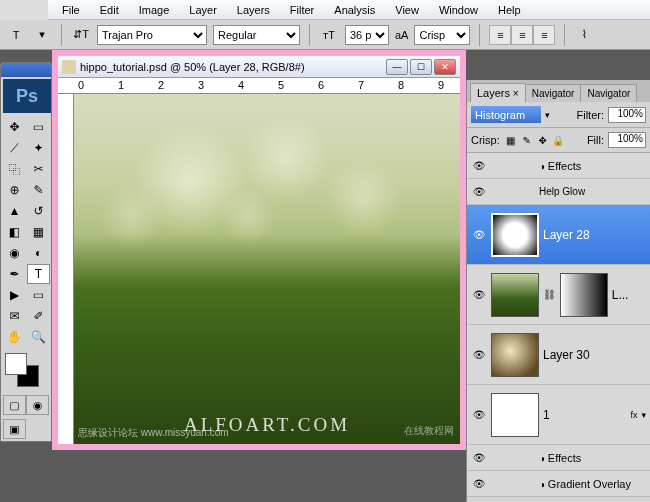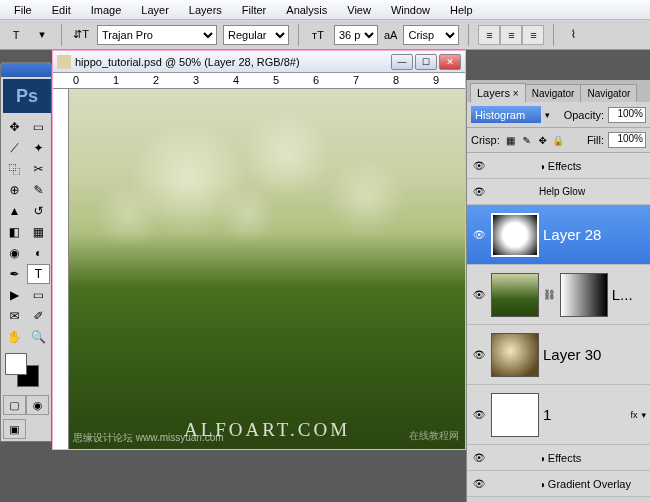--- a/index.html
+++ b/index.html
@@ -1,18 +1,18 @@
 <!DOCTYPE html>
 <html><head>
 <meta charset="utf-8">
 <style>
 * { margin: 0; padding: 0; box-sizing: border-box; font-family: Tahoma, Arial, sans-serif; font-size: 11px; }
 body { background: #ddd; width: 650px; height: 502px; overflow: hidden; position: relative; }
 
-.menubar { background: linear-gradient(#fcfcfe, #e4e8f0); height: 20px; display: flex; align-items: center; padding: 0 4px; border-bottom: 1px solid #bbb; }
+.menubar { background: linear-gradient(#fcfcfe, #e4e8f0); height: 20px; display: flex; align-items: center; padding: 0 4px; border-bottom: 1px solid #bbb; margin-left: 48px; }
 .menubar span { padding: 2px 10px; cursor: default; }
 
 .optbar { background: #d4d4d4; height: 30px; display: flex; align-items: center; padding: 0 6px; gap: 6px; border-bottom: 1px solid #999; }
 .optbar .icon { width: 20px; height: 20px; display: flex; align-items: center; justify-content: center; }
 .optbar select, .optbar input { height: 20px; font-size: 11px; border: 1px solid #888; background: #fff; }
 .sep { width: 1px; height: 22px; background: #999; margin: 0 3px; }
 .alignbtns { display: flex; gap: 0; }
 .alignbtns div { width: 22px; height: 20px; border: 1px solid #aaa; background: #e8e8e8; display: flex; align-items: center; justify-content: center; }
 
 .workspace { position: relative; height: 452px; background: #5a5a5a; }
@@ -22,21 +22,21 @@
 .tools-grid { display: grid; grid-template-columns: 1fr 1fr; gap: 1px; padding: 2px; }
 .tool { width: 23px; height: 20px; background: #d4d4d4; border: 1px solid #d4d4d4; display: flex; align-items: center; justify-content: center; font-size: 12px; }
 .tool.active { background: #fff; border: 1px solid #888; }
 .swatches { padding: 4px; height: 44px; position: relative; }
 .sw { width: 22px; height: 22px; border: 1px solid #666; position: absolute; }
 .sw-fg { background: #fff; left: 4px; top: 4px; z-index: 2; }
 .sw-bg { background: #000; left: 16px; top: 16px; }
 .qmask { display: flex; padding: 2px; }
 .qmask div { width: 23px; height: 20px; border: 1px solid #999; display: flex; align-items: center; justify-content: center; }
 
-.docwin { position: absolute; left: 52px; top: 0; width: 414px; height: 400px; background: #15803d; border: 1px solid #f9a8d4; }
+.docwin { position: absolute; left: 52px; top: 0; width: 414px; height: 400px; background: #15803d; border: 6px solid #f9a8d4; }
 .dochead { height: 22px; background: linear-gradient(#f8f9fc,#dbe2f0); display: flex; align-items: center; padding: 0 4px; gap: 4px; border-bottom: 1px solid #999; }
 .docicon { width: 14px; height: 14px; background: #e0d2a8; }
 .winbtns { margin-left: auto; display: flex; gap: 2px; }
 .winbtn { width: 22px; height: 16px; border: 1px solid #888; border-radius: 2px; display: flex; align-items: center; justify-content: center; font-size: 9px; }
 .winbtn.min { background: linear-gradient(#f0f4fa,#c8d4ea); }
 .winbtn.max { background: linear-gradient(#f0f4fa,#c8d4ea); }
 .winbtn.close { background: linear-gradient(#f0a0a0,#d04040); color: #fff; }
 .ruler-h { height: 16px; background: #fff; border-bottom: 1px solid #888; position: relative; font-size: 8px; }
 .ruler-h span { position: absolute; top: 1px; }
 .ruler-v { width: 16px; position: absolute; left: 0; top: 38px; bottom: 0; background: #fff; border-right: 1px solid #888; font-size: 8px; }
@@ -62,21 +62,21 @@
 .lrow.big { min-height: 60px; }
 .lrow.sel { background: linear-gradient(#5a9af0,#3a7ae0); color: #fff; }
 .eye { width: 16px; height: 16px; display: flex; align-items: center; justify-content: center; font-size: 10px; }
 .thumb { width: 48px; height: 44px; border: 1px solid #555; background: #fff; flex-shrink: 0; }
 .thumb.sel { border: 2px solid #fff; }
 .thumb.vign { background: radial-gradient(circle, #fff 40%, #000 100%); }
 .thumb.moss { background: linear-gradient(180deg,#c8d0a0 0%,#3a6018 60%,#2a4510 100%); }
 .thumb.bok { background: radial-gradient(circle at 40% 40%, #f0e8c0 0%, #604820 80%); }
 .mask { width: 48px; height: 44px; border: 1px solid #555; background: linear-gradient(90deg,#fff,#000); flex-shrink: 0; }
 .link { font-size: 10px; }
-.lname { flex: 1; font-size: 15px; overflow: hidden; }
+.lname { flex: 1; font-size: 12px; overflow: hidden; }
 .sublabel { padding-left: 48px; font-size: 10px; }
 .fxbadge { font-size: 9px; margin-left: auto; }
 </style>
 </head>
 <body>
 
 <div class="menubar">
   <span>File</span>
   <span>Edit</span>
   <span>Image</span>
@@ -87,22 +87,22 @@
   <span>View</span>
   <span>Window</span>
   <span>Help</span>
 </div>
 
 <div class="optbar">
   <div class="icon">T</div>
   <div class="icon">▾</div>
   <div class="sep"></div>
   <div class="icon">⇵T</div>
-  <select style="width:120px"><option>Trajan Pro</option></select>
-  <select style="width:66px"><option>Regular</option></select>
+  <select style="width:110px"><option>Trajan Pro</option></select>
+  <select style="width:87px"><option>Regular</option></select>
   <div class="sep"></div>
   <div class="icon">тT</div>
   <select style="width:44px"><option>36 pt</option></select>
   <span>aA</span>
   <select style="width:56px"><option>Crisp</option></select>
   <div class="sep"></div>
   <div class="alignbtns">
     <div>≡</div>
     <div>≡</div>
     <div>≡</div>
@@ -190,21 +190,21 @@
     <div class="paneltabs">
       <div class="active"><span>Layers</span> ×</div>
       <div>Navigator</div>
       <div>Navigator</div>
     </div>
     <div class="blendrow">
       <div class="blend-dd">
           <span>Histogram</span>
         </div>
       <span style="font-size:9px">▾</span>
-      <span style="margin-left:auto">Opacity:</span>
+      <span style="margin-left:auto">Filter:</span>
       <div class="smallin">100%</div>
     </div>
     <div class="lockrow">
       <span>Crisp:</span>
       <div class="lockicons">
         <span>▦</span>
         <span>✎</span>
         <span>✥</span>
         <span>🔒</span>
       </div>

